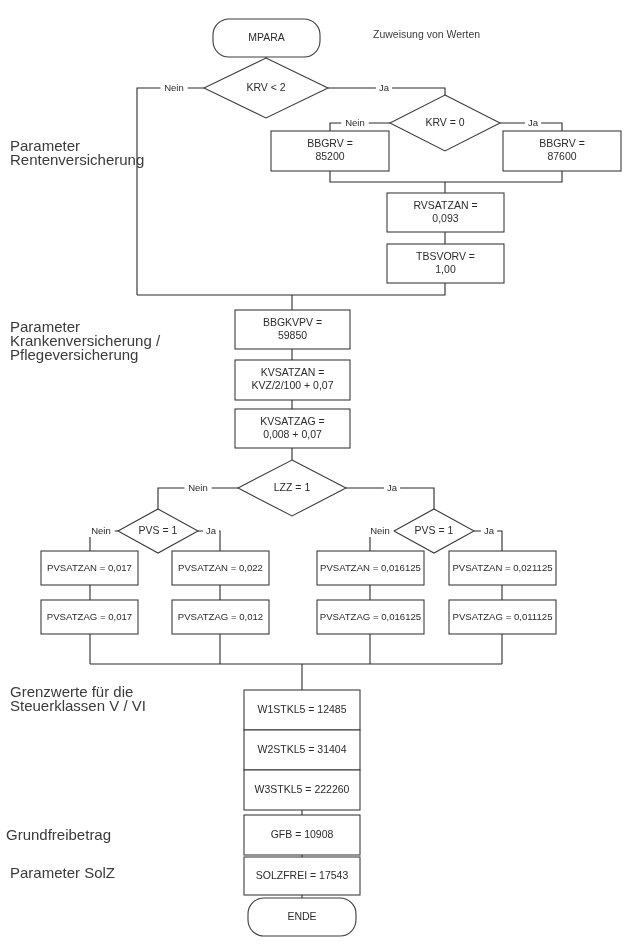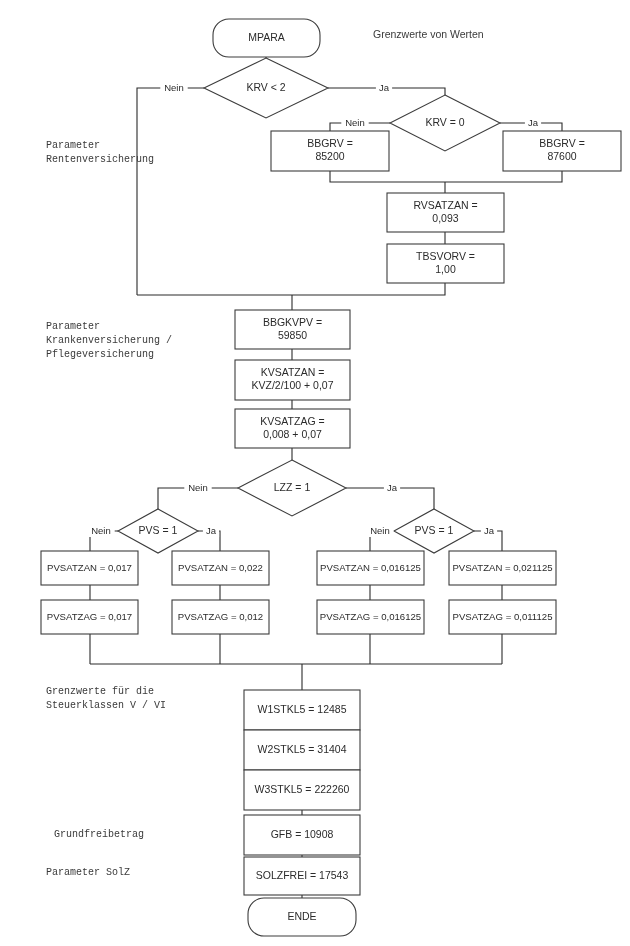--- a/index.html
+++ b/index.html
@@ -54,26 +54,25 @@
   }
   .edge-label {
     font-family: "Liberation Sans", sans-serif;
     font-size: 9.5px;
     fill: #2b2b2b;
     text-anchor: middle;
     dominant-baseline: middle;
   }
   .section-label {
     position: absolute;
-    font-family: Liberation Mono, monospace;
-    font-size: 10px;
+    font-family: Liberation Sans, sans-serif;
+    font-size: 15px;
     line-height: 14px;
     color: #3a3a3a;
     white-space: pre-line;
-    margin-left: 36px;
   }
   .caption {
     position: absolute;
     font-family: "Liberation Sans", sans-serif;
     font-size: 10.5px;
     color: #3a3a3a;
   }
   .lbl-white-bg {
     fill: #ffffff;
   }
@@ -259,17 +258,17 @@
 </svg>
 
 <div id="side-labels">
     <div class="section-label" style="left: 10px; top: 139px;">Parameter
 Rentenversicherung</div>
     <div class="section-label" style="left: 10px; top: 320px;">Parameter
 Krankenversicherung /
 Pflegeversicherung</div>
     <div class="section-label" style="left: 10px; top: 685px;">Grenzwerte für die
 Steuerklassen V / VI</div>
-    <div class="section-label" style="left: 18px; top: 828px;">Grundfreibetrag</div>
+    <div class="section-label" style="left: 6px; top: 828px;">Grundfreibetrag</div>
     <div class="section-label" style="left: 10px; top: 866px;">Parameter SolZ</div>
   </div>
 
-<div class="caption" id="caption" style="left: 373px; top: 28px;">Grenzwerte von Werten</div>
+<div class="caption" id="caption" style="left: 373px; top: 28px;">Zuweisung von Werten</div>
 
 </body></html>

